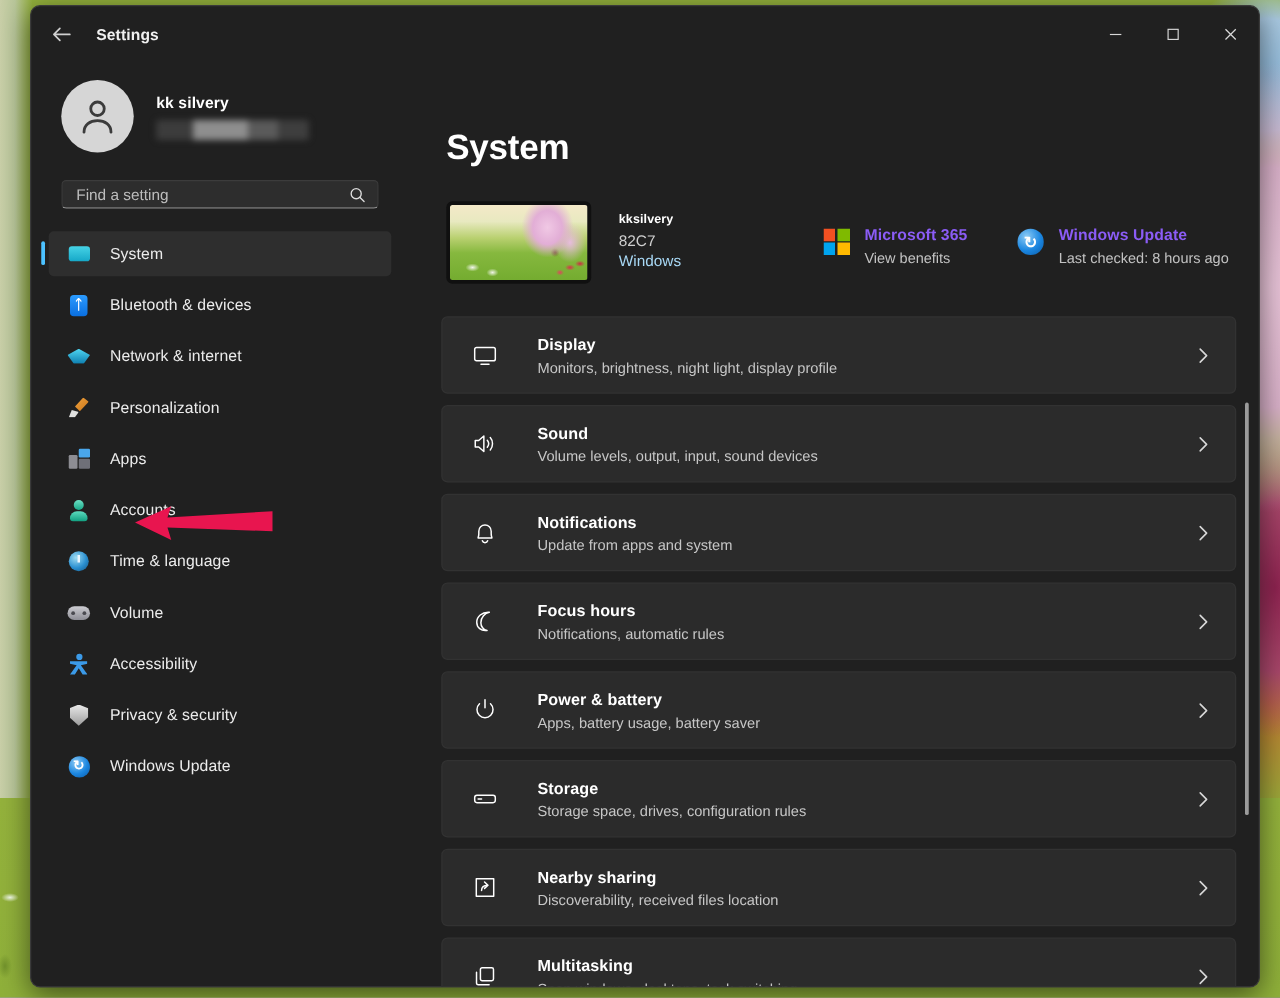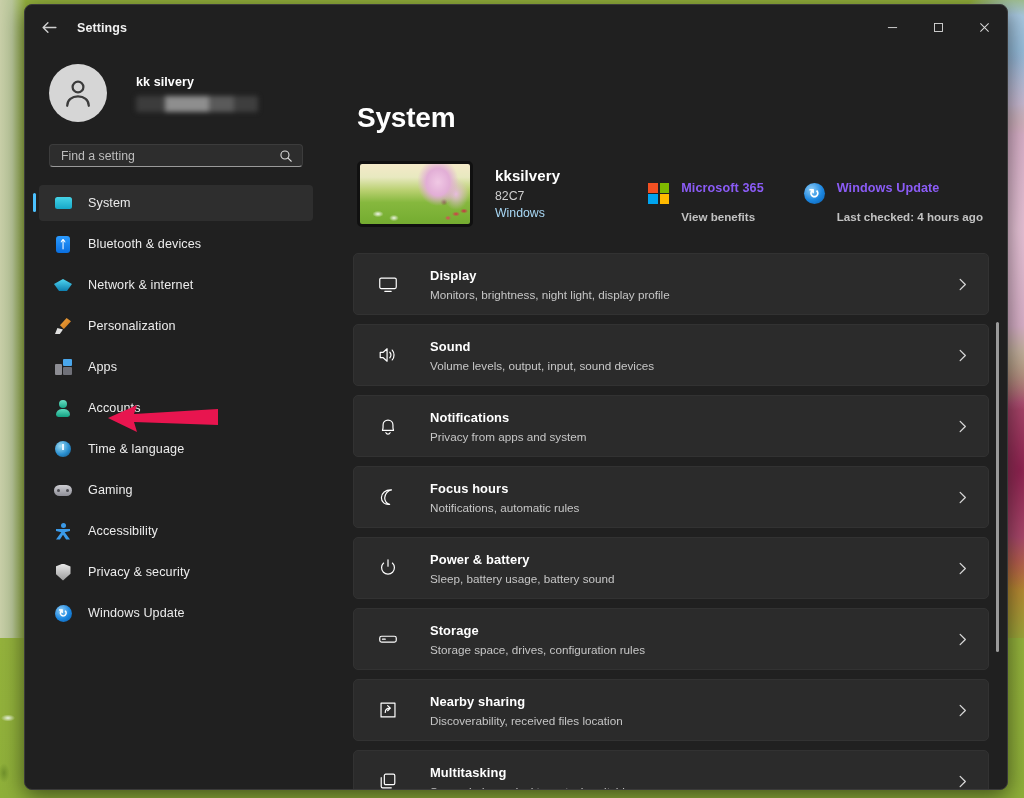--- a/index.html
+++ b/index.html
@@ -89,21 +89,21 @@
     display: flex; align-items: center;
     margin: 14px 0 0 10px;
   }
   #avatar {
     width: 58px; height: 58px; border-radius: 50%;
     background: #d6d6d6;
     display: flex; align-items: center; justify-content: center;
     flex: 0 0 58px;
   }
   #avatar svg { width: 36px; height: 36px; color: #3b3b3b; }
-  #account-text { margin-left: 29px; }
+  #account-text { margin-left: 18px; }
   #account-name {
     font-size: 12.5px; color: #ffffff; font-weight: 700;
     margin-bottom: 7px; letter-spacing: .1px;
   }
   #account-email-redacted {
     width: 122px; height: 16px; border-radius: 2px;
     background:
       linear-gradient(to right,
         #3c3c3c 0%, #3c3c3c 24%,
         #8e8e8e 24%, #8e8e8e 60%,
@@ -247,21 +247,21 @@
       radial-gradient(ellipse 5px 3px at 96px 50px, #d8324a 0%, rgba(216,50,74,0) 80%),
       radial-gradient(ellipse 5px 3px at 104px 47px, #cf2a44 0%, rgba(207,42,68,0) 80%),
       radial-gradient(ellipse 4px 3px at 88px 54px, #e0445c 0%, rgba(224,68,92,0) 80%),
       radial-gradient(ellipse 7px 4px at 18px 50px, #f2f6ea 0%, rgba(242,246,234,0) 80%),
       radial-gradient(ellipse 6px 4px at 34px 54px, #eef4e4 0%, rgba(238,244,228,0) 80%),
       linear-gradient(to bottom, #f4e9c8 0%, #e8e9c0 22%, #b9d070 44%, #86b83e 64%, #74ac30 100%);
     overflow: hidden;
   }
   #device-info { margin-left: 22px; }
   #device-name {
-    font-size: 15px; color: #ffffff; font-weight: 700; letter-spacing: .1px;
+    font-size: 10px; color: #ffffff; font-weight: 700; letter-spacing: .1px;
   }
   #device-model {
     font-size: 12.3px; color: #cfcfcf; margin-top: 5px;
   }
   #device-rename {
     font-size: 12.3px; color: #a8d8f5; margin-top: 9px;
     text-decoration: none;
   }
 
   #quick-links {
@@ -270,21 +270,21 @@
   }
   .ql { display: flex; align-items: flex-start; }
   .ql-ico { width: 22px; height: 22px; flex: 0 0 22px; margin-right: 11px; margin-top: 2px; }
   .ms-logo {
     width: 21px; height: 21px;
     display: grid; grid-template-columns: 1fr 1fr; grid-template-rows: 1fr 1fr;
     gap: 1.5px;
   }
   .ms-logo i { display: block; }
   .ql-title { font-size: 12.6px; color: #8b5cf6; font-weight: 700; letter-spacing: .1px; }
-  .ql-sub { font-size: 11.6px; color: #c2c2c2; margin-top: 15px; font-weight: bold; }
+  .ql-sub { font-size: 11.6px; color: #c2c2c2; margin-top: 5px; }
 
   #cards { margin-top: 26px; }
   .card {
     height: 62px;
     background: #2b2b2b;
     border: 1px solid #323232;
     border-radius: 5px;
     margin-bottom: 9px;
     display: flex; align-items: center;
     padding: 0 18px 0 22px;
@@ -429,21 +429,21 @@
             <span class="nav-ico">
                 <span class="g-time"></span>
               </span>
             <span class="nav-label">Time &amp; language</span>
           </div>
 
           <div class="nav-item">
             <span class="nav-ico">
                 <span class="g-game"></span>
               </span>
-            <span class="nav-label">Gaming</span>
+            <span class="nav-label">Volume</span>
           </div>
 
           <div class="nav-item">
             <span class="nav-ico">
                 <span class="g-acc"></span>
               </span>
             <span class="nav-label">Accessibility</span>
           </div>
 
           <div class="nav-item">
@@ -500,21 +500,21 @@
           </div>
 
           <div class="ql">
             <span class="ql-ico">
               <span class="g-upd" style="width:21px;height:21px">
                   <span style="font-size:13px">↻</span>
                 </span>
             </span>
             <span>
               <span class="ql-title" style="display:block">Windows Update</span>
-              <span class="ql-sub" style="display:block">Last checked: 4 hours ago</span>
+              <span class="ql-sub" style="display:block">Last checked: 8 hours ago</span>
             </span>
           </div>
 
         </div>
 
         <div id="cards">
 
           <div class="card">
             <span class="card-ico">
               <svg viewBox="0 0 24 24" fill="none" stroke="currentColor" stroke-width="1.3">
@@ -553,21 +553,21 @@
 
           <div class="card">
             <span class="card-ico">
               <svg viewBox="0 0 24 24" fill="none" stroke="currentColor" stroke-width="1.3">
                 <path d="M6 16.8c0-1 .6-1.3.6-3.8v-2.2c0-3.1 2.4-5.3 5.4-5.3s5.4 2.2 5.4 5.3V13c0 2.5.6 2.8.6 3.8z" stroke-linejoin="round"></path>
                 <path d="M9.7 19.2a2.4 2.4 0 004.6 0" stroke-linecap="round"></path>
               </svg>
             </span>
             <span class="card-text">
               <span class="card-title" style="display:block">Notifications</span>
-              <span class="card-sub" style="display:block">Privacy from apps and system</span>
+              <span class="card-sub" style="display:block">Update from apps and system</span>
             </span>
             <span class="card-chev">
               <svg viewBox="0 0 16 16" fill="none" stroke="currentColor" stroke-width="1.35">
                   <path d="M5.5 2.5L11 8l-5.5 5.5" stroke-linecap="round" stroke-linejoin="round"></path>
                 </svg>
             </span>
           </div>
 
           <div class="card">
             <span class="card-ico">
@@ -588,21 +588,21 @@
 
           <div class="card">
             <span class="card-ico">
               <svg viewBox="0 0 24 24" fill="none" stroke="currentColor" stroke-width="1.3">
                 <path d="M7.2 6.6a7 7 0 109.6 0" stroke-linecap="round"></path>
                 <path d="M12 3v7" stroke-linecap="round"></path>
               </svg>
             </span>
             <span class="card-text">
               <span class="card-title" style="display:block">Power &amp; battery</span>
-              <span class="card-sub" style="display:block">Sleep, battery usage, battery sound</span>
+              <span class="card-sub" style="display:block">Apps, battery usage, battery saver</span>
             </span>
             <span class="card-chev">
               <svg viewBox="0 0 16 16" fill="none" stroke="currentColor" stroke-width="1.35">
                   <path d="M5.5 2.5L11 8l-5.5 5.5" stroke-linecap="round" stroke-linejoin="round"></path>
                 </svg>
             </span>
           </div>
 
           <div class="card">
             <span class="card-ico">

